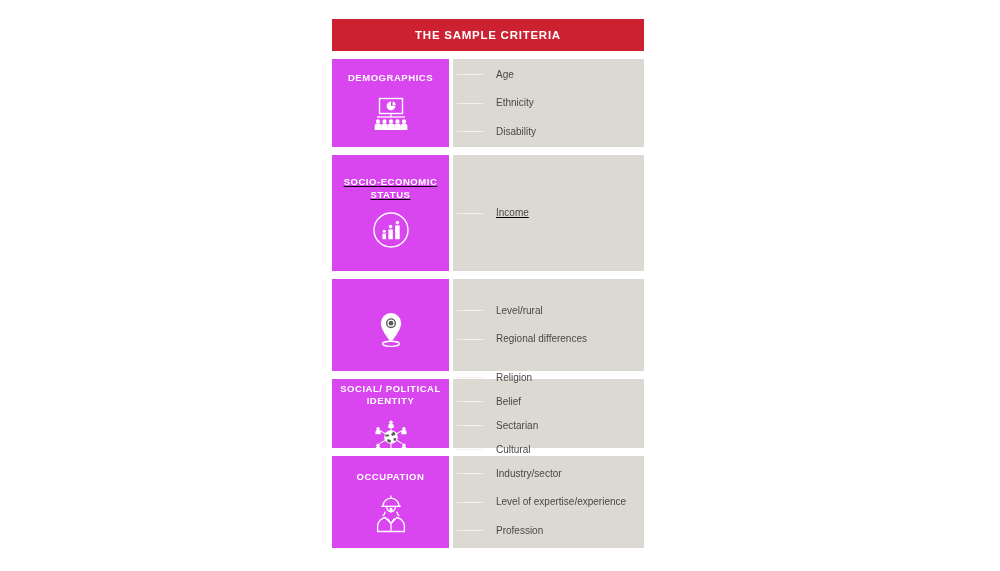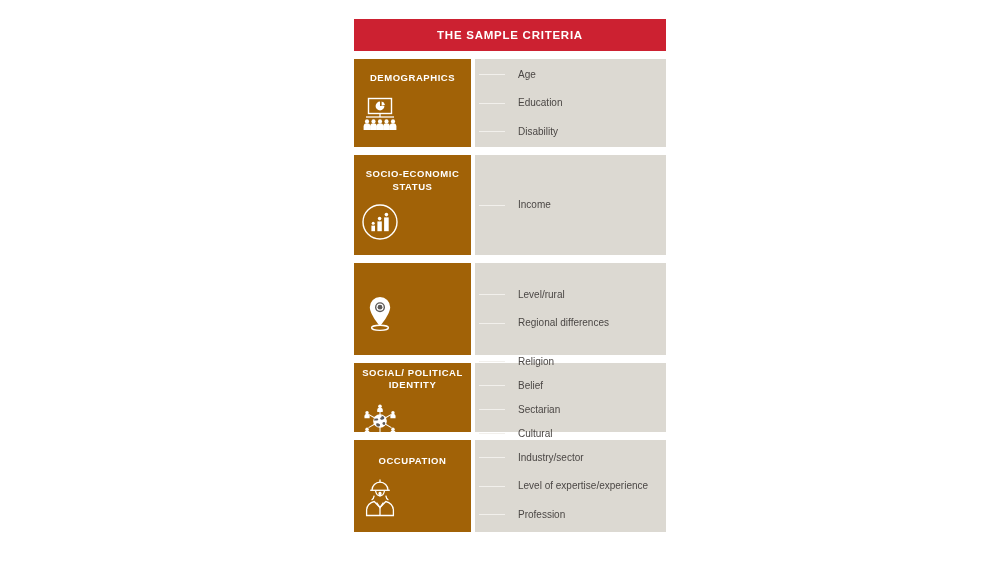--- a/index.html
+++ b/index.html
@@ -10,21 +10,21 @@
   body {
     width: 1000px;
     height: 571px;
     font-family: "Liberation Sans", sans-serif;
     overflow: hidden;
     position: relative;
   }
 
   #infographic {
     position: absolute;
-    left: 354px;
+    left: 332px;
     top: 19px;
     width: 312px;
   }
 
   
   .header-bar {
     background: #cc2131;
     height: 32px;
     display: flex;
     align-items: center;
@@ -38,23 +38,24 @@
   }
 
   
   .row {
     display: flex;
     margin-top: 8px;
   }
   .row-label {
     width: 117px;
     flex: 0 0 117px;
-    background: #a16207;
+    background: #d946ef;
     display: flex;
     flex-direction: column;
+    align-items: center;
     justify-content: center;
     box-sizing: border-box;
     padding: 8px 6px;
   }
   .row-title {
     color: #ffffff;
     font-size: 9.5px;
     font-weight: bold;
     letter-spacing: 0.55px;
     text-align: center;
@@ -99,21 +100,21 @@
     color: #4b4745;
     font-size: 10px;
     line-height: 12px;
     white-space: nowrap;
   }
 
   
   .r-demographics .row-label,
   .r-demographics .row-items { height: 88px; }
   .r-socio .row-label,
-  .r-socio .row-items { height: 100px; }
+  .r-socio .row-items { height: 116px; text-decoration: underline; }
   .r-geo .row-label,
   .r-geo .row-items { height: 92px; }
   .r-cultural .row-label,
   .r-cultural .row-items { height: 69px; }
   .r-occupation .row-label,
   .r-occupation .row-items { height: 92px; }
 </style>
 </head>
 <body>
 
@@ -148,21 +149,21 @@
         </svg>
       </div>
     </div>
     <div class="row-items">
       <div class="item">
         <span class="item-dash"></span>
         <span class="item-label">Age</span>
       </div>
       <div class="item">
         <span class="item-dash"></span>
-        <span class="item-label">Education</span>
+        <span class="item-label">Ethnicity</span>
       </div>
       <div class="item">
         <span class="item-dash"></span>
         <span class="item-label">Disability</span>
       </div>
     </div>
   </div>
 
   <div class="row r-socio">
     <div class="row-label">

